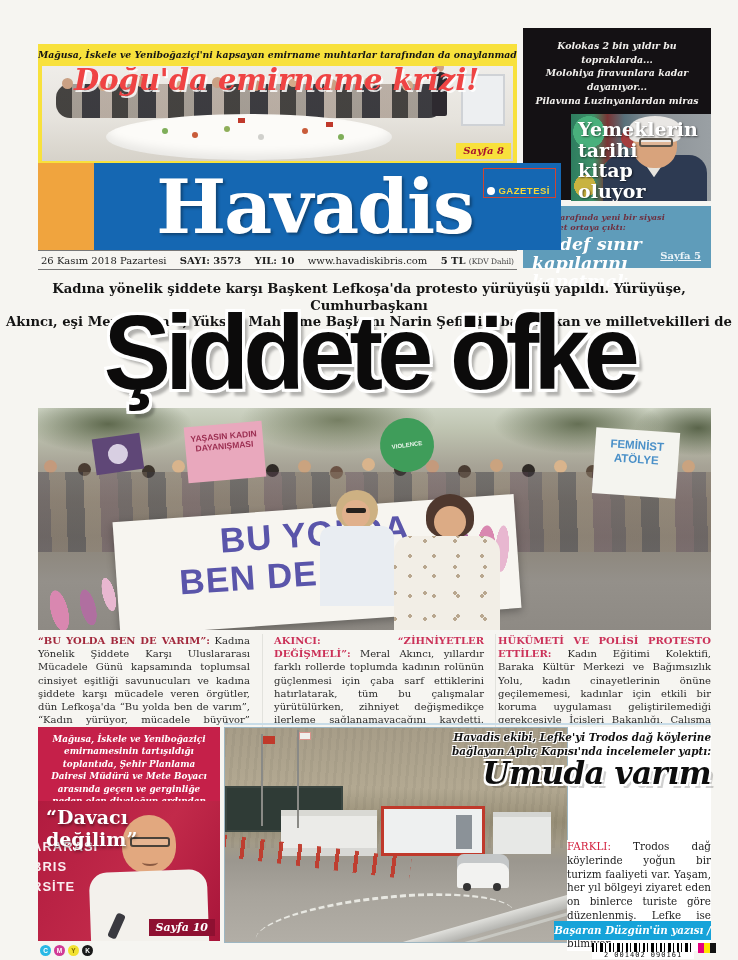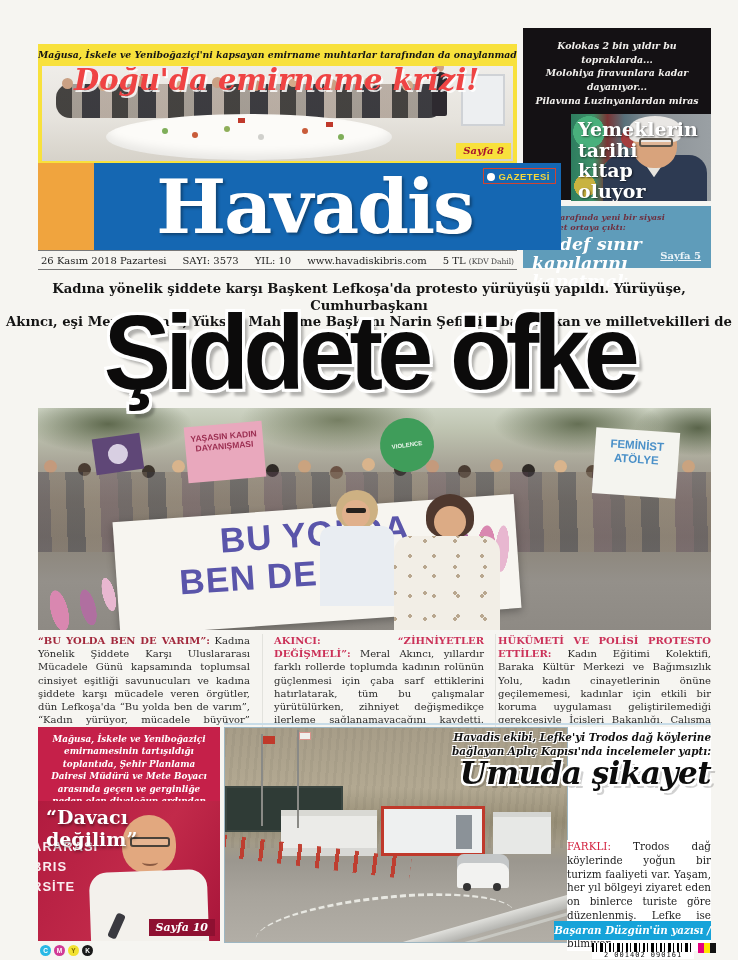--- a/index.html
+++ b/index.html
@@ -56,28 +56,28 @@
   .story-border{position:absolute;left:523px;top:206px;width:188px;height:62px;background:#5f9cba;padding:7px 9px 0;}
   .bd-kicker{font:italic bold 8.2px/1.2 "DejaVu Serif",serif;color:#6e3040;}
   .bd-headline{font:italic bold 17.5px/1.08 "DejaVu Serif",serif;color:#fff;margin-top:2px;}
   .bd-ref{position:absolute;right:10px;bottom:7px;font:10px "DejaVu Serif",serif;color:#e9f2f7;font-weight:bold;text-decoration:underline;}
 
   
   .masthead{position:absolute;left:38px;top:163px;width:523px;height:87px;background:#1567b2;}
   .mast-orange{position:absolute;left:0;top:0;width:56px;height:87px;background:#f0a43e;}
   .mast-title{position:absolute;left:30px;top:0;right:0;text-align:center;color:#fff;
     font:bold 74px/88px "DejaVu Serif",serif;letter-spacing:-2px;text-shadow:2px 2px 3px rgba(0,0,0,.35);}
-  .mast-tag{position:absolute;right:5px;top:5px;border:1px solid #d04432;padding:2px 5px 1px 3px;
+  .mast-tag{position:absolute;right:5px;top:5px;border:1px solid #d04432;padding:16px 5px 1px 3px;
     color:#f6d83a;font:bold 9.5px/11px "Liberation Sans",sans-serif;letter-spacing:.5px;}
   .mast-tag::before{content:"";display:inline-block;width:8px;height:8px;border-radius:50%;background:#fff;
     margin-right:3px;vertical-align:-1px;}
   .infobar{position:absolute;left:38px;top:250px;width:479px;height:20px;border-top:1px solid #777;
     border-bottom:1px solid #777;display:flex;align-items:center;justify-content:space-between;
     font:10px "DejaVu Serif",serif;color:#222;padding:0 3px;}
-  .infobar b{font-weight:normal;}
+  .infobar b{font-weight:bold;}
   .price-note{font-size:7.5px;color:#444;}
 
   
   .subhead{position:absolute;left:0;top:281px;width:738px;text-align:center;color:#141414;
     font:bold 13.2px/1.25 "DejaVu Serif",serif;}
   .main-headline{position:absolute;left:0;top:297px;width:738px;text-align:center;z-index:6;
     font:bold 106px/1.05 "Liberation Sans",sans-serif;letter-spacing:-6px;color:#0c0b0b;transform:scaleX(.95);
     text-shadow:-3px -3px 0 #fff,3px -3px 0 #fff,-3px 3px 0 #fff,3px 3px 0 #fff,0 -3px 0 #fff,0 3px 0 #fff,
       -3px 0 0 #fff,3px 0 0 #fff,6px 7px 3px rgba(0,0,0,.28);}
 
@@ -346,21 +346,21 @@
     <div class="gp-line"></div>
     <div class="gp-rail"></div>
   </div>
 
   <div class="ap-white"></div>
   <div class="ap-kicker">
     <div>Havadis ekibi, Lefke'yi Trodos dağ köylerine</div>
     <div>bağlayan Aplıç Kapısı'nda incelemeler yaptı:</div>
   </div>
   <div class="ap-headline">
-    <div>Umuda şikayet</div>
+    <div>Umuda varım</div>
   </div>
   <div class="ap-body">
     <span class="ap-lead">FARKLI:</span>
     <span>Trodos dağ köylerinde yoğun bir turizm faaliyeti var. Yaşam, her yıl bölgeyi ziyaret eden on binlerce turiste göre düzenlenmiş. Lefke ise henüz ne yapacağını bilmiyor</span>
   </div>
   <div class="ap-bar">Başaran Düzgün'ün yazısı / Sayfa 6</div>
   <div class="barcode"></div>
   <div class="barcode-digits">2 001402 090161</div>
   <div class="cbars">
     <div class="cb cb1"></div>

